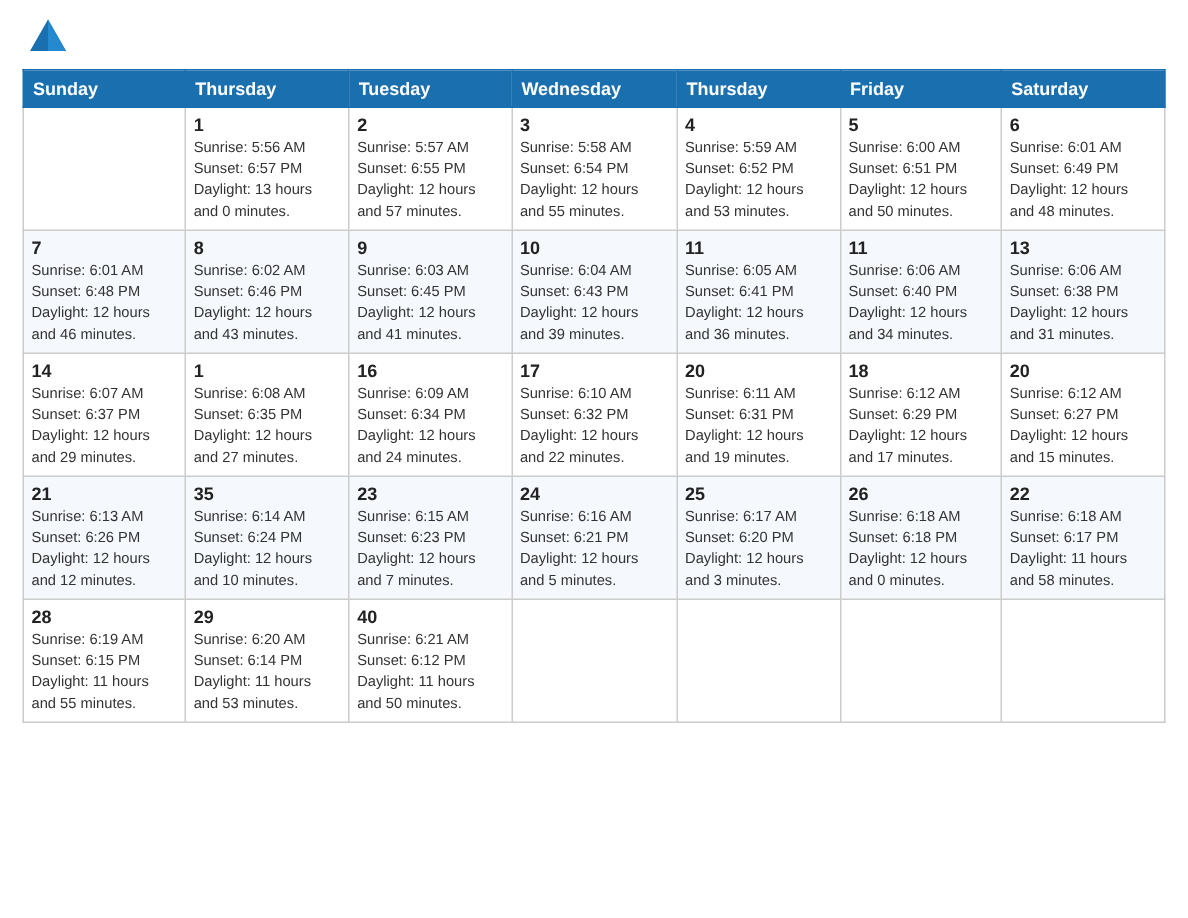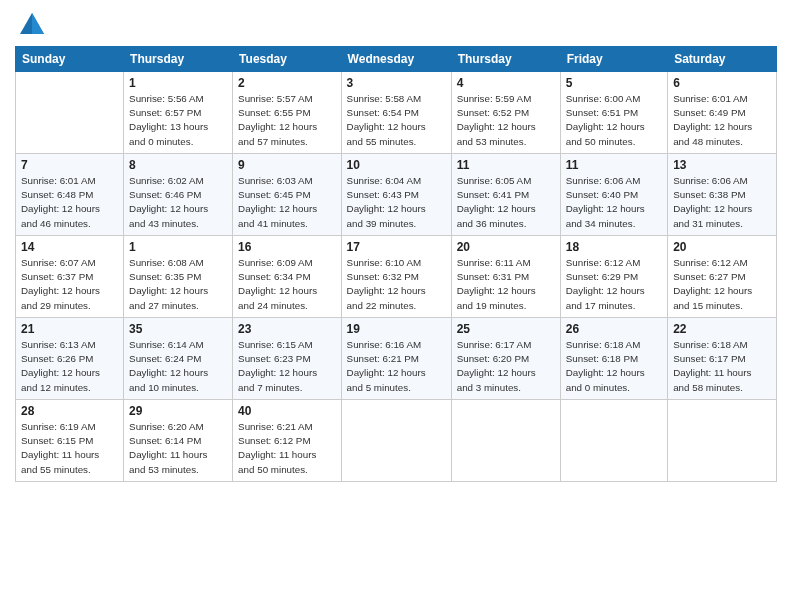--- a/index.html
+++ b/index.html
@@ -231,21 +231,21 @@
           </td>
           <td>
             <span class="day-num">35</span>
             <div class="day-info">Sunrise: 6:14 AM<br>Sunset: 6:24 PM<br>Daylight: 12 hours<br>and 10 minutes.</div>
           </td>
           <td>
             <span class="day-num">23</span>
             <div class="day-info">Sunrise: 6:15 AM<br>Sunset: 6:23 PM<br>Daylight: 12 hours<br>and 7 minutes.</div>
           </td>
           <td>
-            <span class="day-num">19</span>
+            <span class="day-num">24</span>
             <div class="day-info">Sunrise: 6:16 AM<br>Sunset: 6:21 PM<br>Daylight: 12 hours<br>and 5 minutes.</div>
           </td>
           <td>
             <span class="day-num">25</span>
             <div class="day-info">Sunrise: 6:17 AM<br>Sunset: 6:20 PM<br>Daylight: 12 hours<br>and 3 minutes.</div>
           </td>
           <td>
             <span class="day-num">26</span>
             <div class="day-info">Sunrise: 6:18 AM<br>Sunset: 6:18 PM<br>Daylight: 12 hours<br>and 0 minutes.</div>
           </td>

